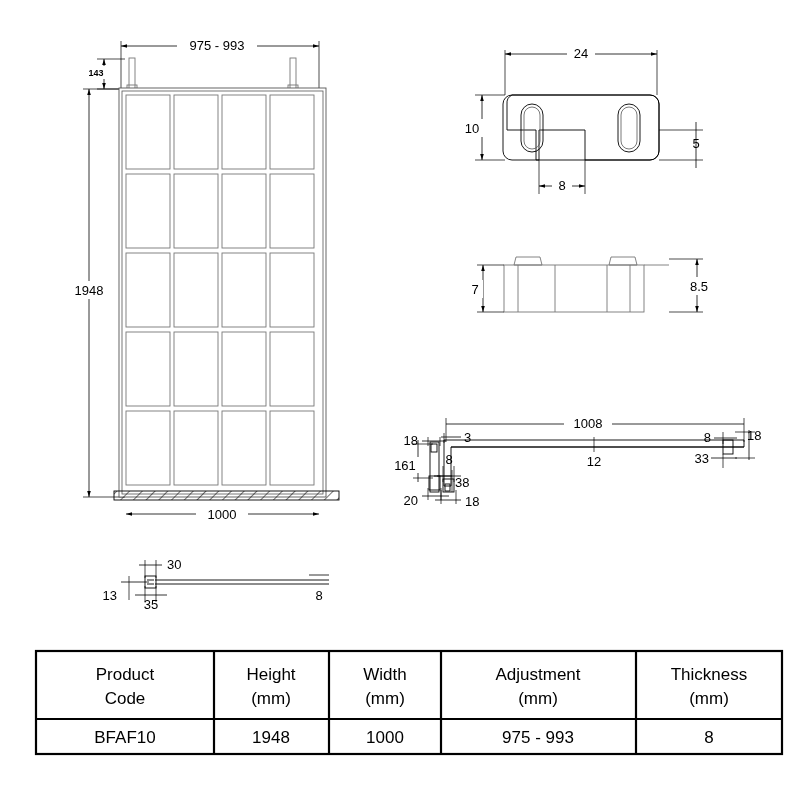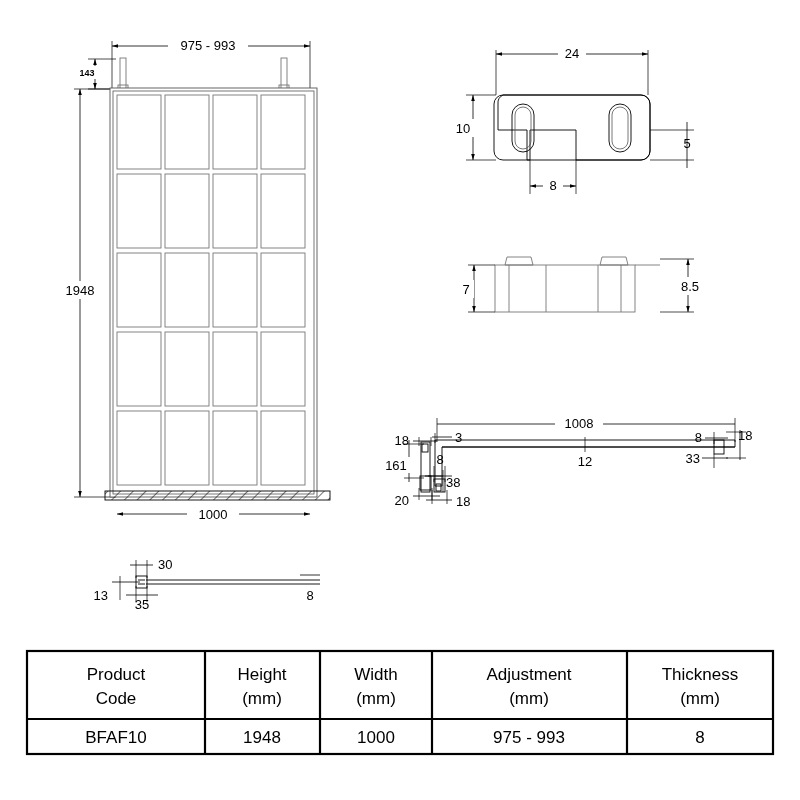--- a/index.html
+++ b/index.html
@@ -11,21 +11,21 @@
   body {
     width: 800px;
     height: 800px;
     font-family: "Liberation Sans", sans-serif;
     color: #000000;
     position: relative;
     overflow: hidden;
   }
   #drawing-root {
     position: absolute;
-    left: 0;
+    left: 9px;
     top: 0;
     width: 643px;
     height: 800px;
     text-align: right;
   }
   svg#technical-drawing {
     display: block;
     width: 800px;
     height: 800px;
   }

